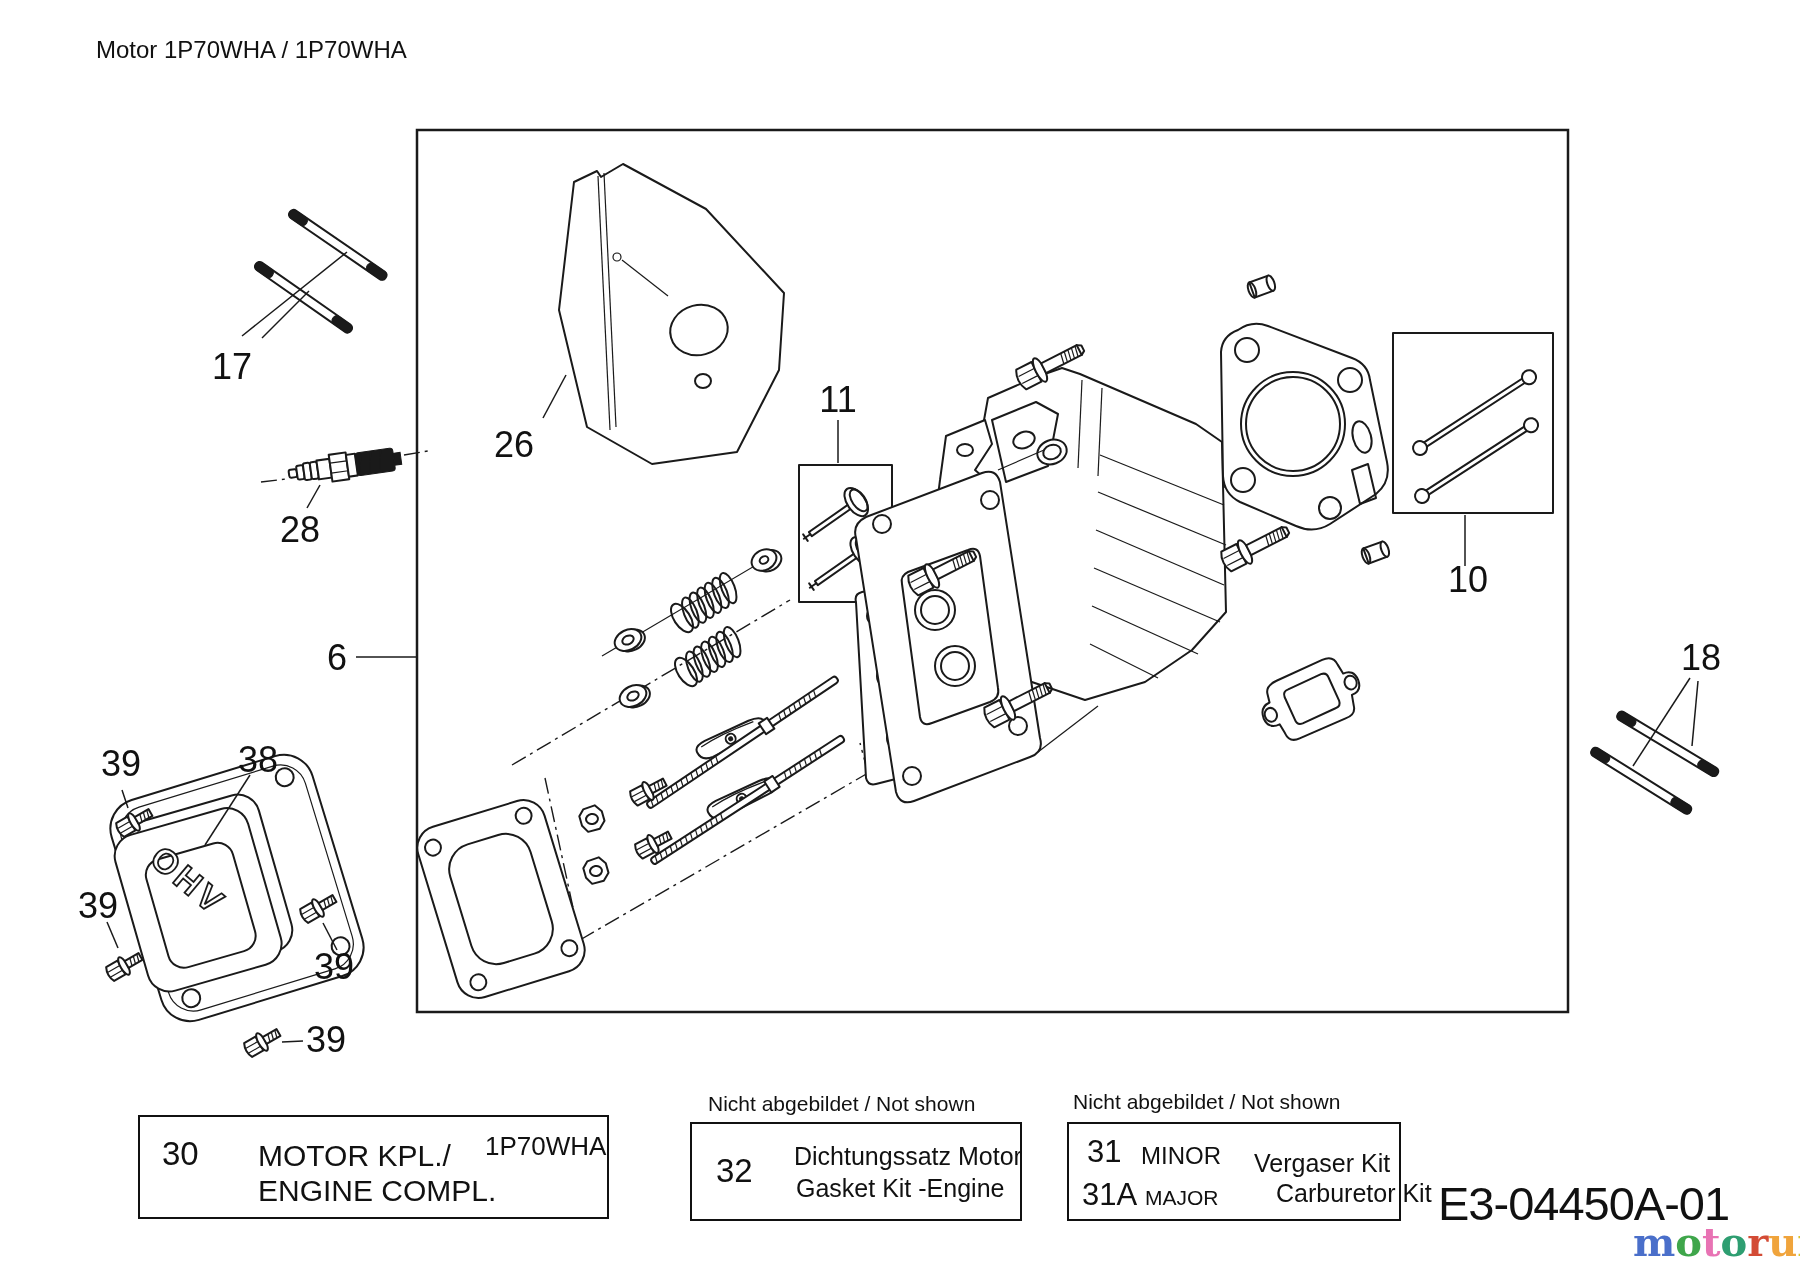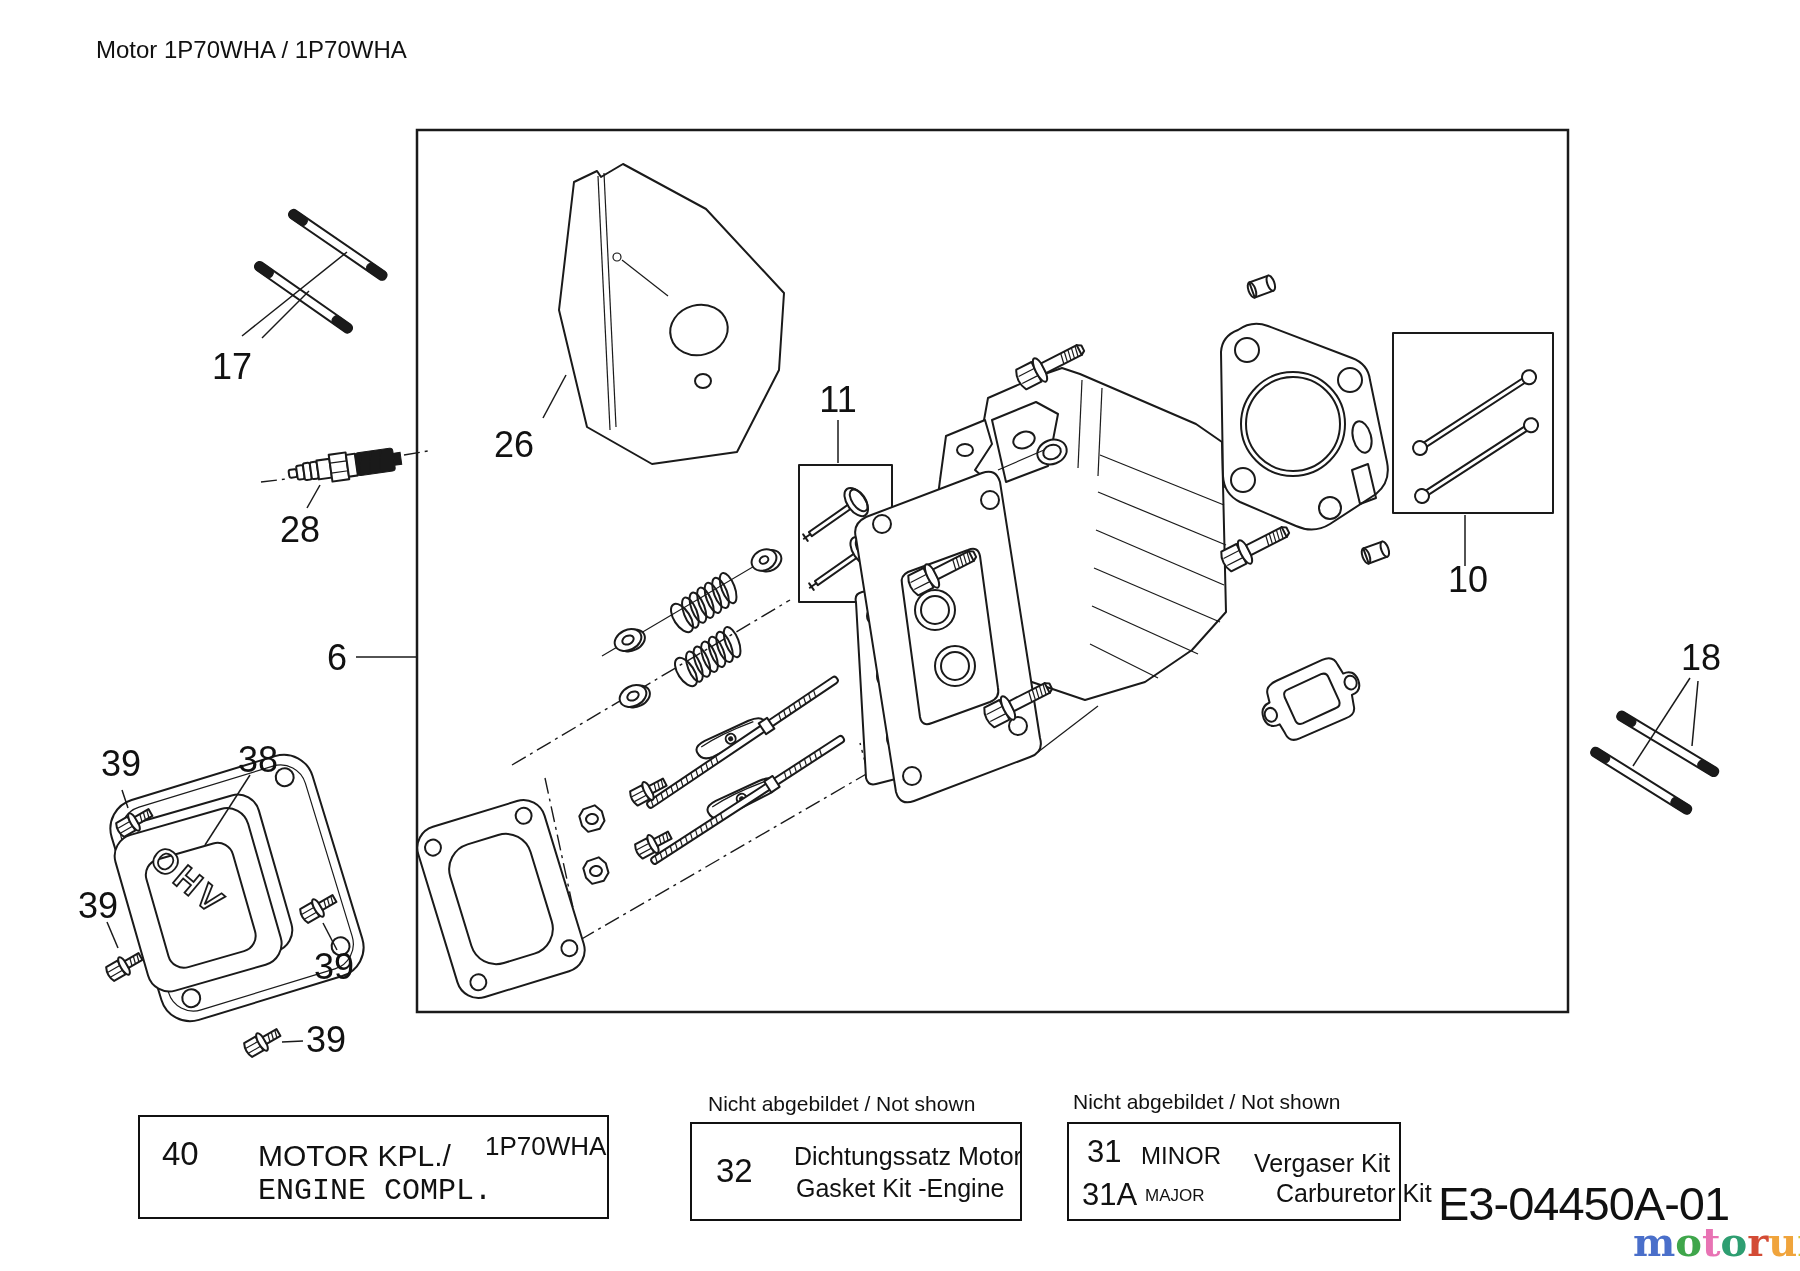--- a/index.html
+++ b/index.html
@@ -361,39 +361,39 @@
     <text class="plbl" x="258" y="772" text-anchor="middle">38</text>
     <text class="plbl" x="121" y="776" text-anchor="middle">39</text>
     <text class="plbl" x="98" y="918" text-anchor="middle">39</text>
     <text class="plbl" x="334" y="979" text-anchor="middle">39</text>
     <text class="plbl" x="326" y="1052" text-anchor="middle">39</text>
   </svg>
 
   <div class="hdr1">Motor 1P70WHA / 1P70WHA</div>
 
   <div class="lgbox" style="left:138px;top:1115px;width:467px;height:100px;">
-    <span class="lgtxt" style="left:22px;top:18px;font-size:33px;">40</span>
+    <span class="lgtxt" style="left:22px;top:18px;font-size:33px;">30</span>
     <span class="lgtxt" style="left:118px;top:22px;font-size:30px;">MOTOR KPL./</span>
-    <span class="lgtxt" style="left:118px;top:57px;font-size:30px;font-family:Liberation Mono, monospace;">ENGINE COMPL.</span>
+    <span class="lgtxt" style="left:118px;top:57px;font-size:30px;">ENGINE COMPL.</span>
     <span class="lgtxt" style="left:345px;top:14px;font-size:26px;">1P70WHA</span>
   </div>
 
   <div class="note" style="left:708px;top:1092px;">Nicht abgebildet / Not shown</div>
   <div class="lgbox" style="left:690px;top:1122px;width:328px;height:95px;">
     <span class="lgtxt" style="left:24px;top:28px;font-size:33px;">32</span>
     <span class="lgtxt" style="left:102px;top:18px;font-size:25px;">Dichtungssatz Motor</span>
     <span class="lgtxt" style="left:104px;top:50px;font-size:25px;">Gasket Kit -Engine</span>
   </div>
 
   <div class="note" style="left:1073px;top:1090px;">Nicht abgebildet / Not shown</div>
   <div class="lgbox" style="left:1067px;top:1122px;width:330px;height:95px;">
     <span class="lgtxt" style="left:18px;top:10px;font-size:31px;">31</span>
     <span class="lgtxt" style="left:72px;top:18px;font-size:24px;">MINOR</span>
     <span class="lgtxt" style="left:13px;top:53px;font-size:31px;">31A</span>
-    <span class="lgtxt" style="left:76px;top:62px;font-size:17px;">MAJOR</span>
+    <span class="lgtxt" style="left:76px;top:62px;font-size:21px;">MAJOR</span>
     <span class="lgtxt" style="left:185px;top:25px;font-size:25px;">Vergaser Kit</span>
     <span class="lgtxt" style="left:185px;top:55px;font-size:25px;margin-left:22px;">Carburetor Kit</span>
   </div>
 
   <div class="docnum">E3-04450A-01</div>
 
   <div class="logo">
     <span style="color: rgb(74, 111, 202);">m</span><span style="color: rgb(63, 166, 75);">o</span><span style="color: rgb(232, 115, 180);">t</span><span style="color: rgb(46, 158, 113);">o</span><span style="color: rgb(211, 75, 53);">r</span><span style="color: rgb(240, 164, 60);">u</span><span style="color: rgb(216, 195, 46);">f</span>
   </div>
 

